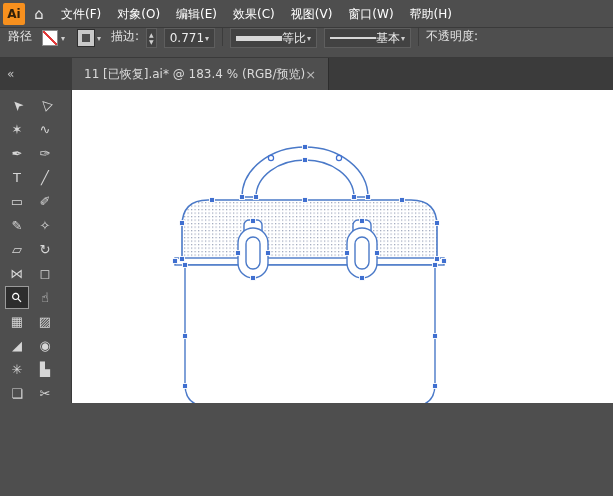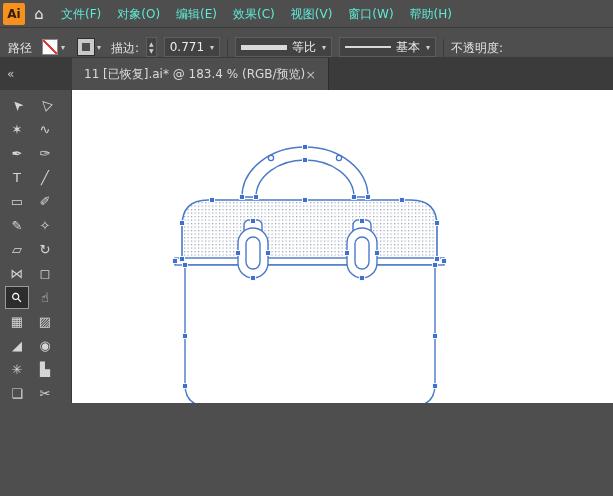--- a/index.html
+++ b/index.html
@@ -17,37 +17,37 @@
   }
   .app{width:613px;height:403px;display:flex;flex-direction:column;}
 
   
   .menubar{flex:0 0 28px;height:28px;background:#4e4e4e;border-bottom:1px solid #3a3a3a;
     display:flex;align-items:center;}
   .logo{width:22px;height:22px;margin-left:3px;border-radius:2px;background:var(--ai-orange);
     color:#32200a;font-weight:bold;font-size:12px;display:flex;align-items:center;justify-content:center;}
   .home{width:28px;text-align:center;color:#e8e8e8;font-size:15px;}
   .menus{display:flex;}
-  .menu-item{color:#5eead4;font-size:12px;padding:0 8px;line-height:28px;cursor:default;}
+  .menu-item{color:#ffffff;font-size:12px;padding:0 8px;line-height:28px;cursor:default;}
 
   
   .controlbar{flex:0 0 30px;height:30px;background:#4e4e4e;border-bottom:1px solid #3a3a3a;
-    display:flex;align-items:flex-end;gap:7px;padding:0 8px;font-size:12px;color:#e2e2e2;
+    display:flex;align-items:flex-start;gap:7px;padding:0 8px;font-size:12px;color:#e2e2e2;
     white-space:nowrap;overflow:hidden;}
   .ctl-label{color:#e2e2e2;}
   .ctl-btn{display:flex;align-items:center;gap:2px;padding:1px 2px;border:1px solid transparent;}
   .mini-none{width:16px;height:16px;background:#fff;border:1px solid #8b8b8b;position:relative;}
   .mini-none::after{content:"";position:absolute;inset:0;
     background:linear-gradient(45deg,transparent 43%,#e03a3a 43%,#e03a3a 57%,transparent 57%);}
   .mini-stroke{width:16px;height:16px;border:4px solid #c9c9c9;background:transparent;outline:1px solid #2e2e2e;}
   .dd{font-size:8px;color:#cfcfcf;margin-left:1px;}
   .stepper{display:flex;flex-direction:column;justify-content:center;background:#424242;
     border:1px solid #5e5e5e;padding:0 2px;height:20px;}
   .stepper span{font-size:6px;line-height:7px;color:#cfcfcf;text-align:center;}
-  .combo{display:flex;align-items:center;gap:5px;background:#424242;border:1px solid #5e5e5e;
+  .combo{display:flex;align-items:center;background:#424242;border:1px solid #5e5e5e;
     height:20px;padding:0 5px;}
   .combo .value{font-size:12px;color:#ececec;}
   .line-preview{width:46px;height:5px;background:#d8d8d8;}
   .line-preview.thin{height:2px;}
   .sep{width:1px;height:18px;background:#3c3c3c;}
 
   
   .tabbar{flex:0 0 32px;height:32px;background:#3b3b3b;display:flex;align-items:stretch;}
   .panel-collapse{flex:0 0 72px;display:flex;align-items:center;padding-left:7px;
     color:#c0c0c0;font-size:12px;}

